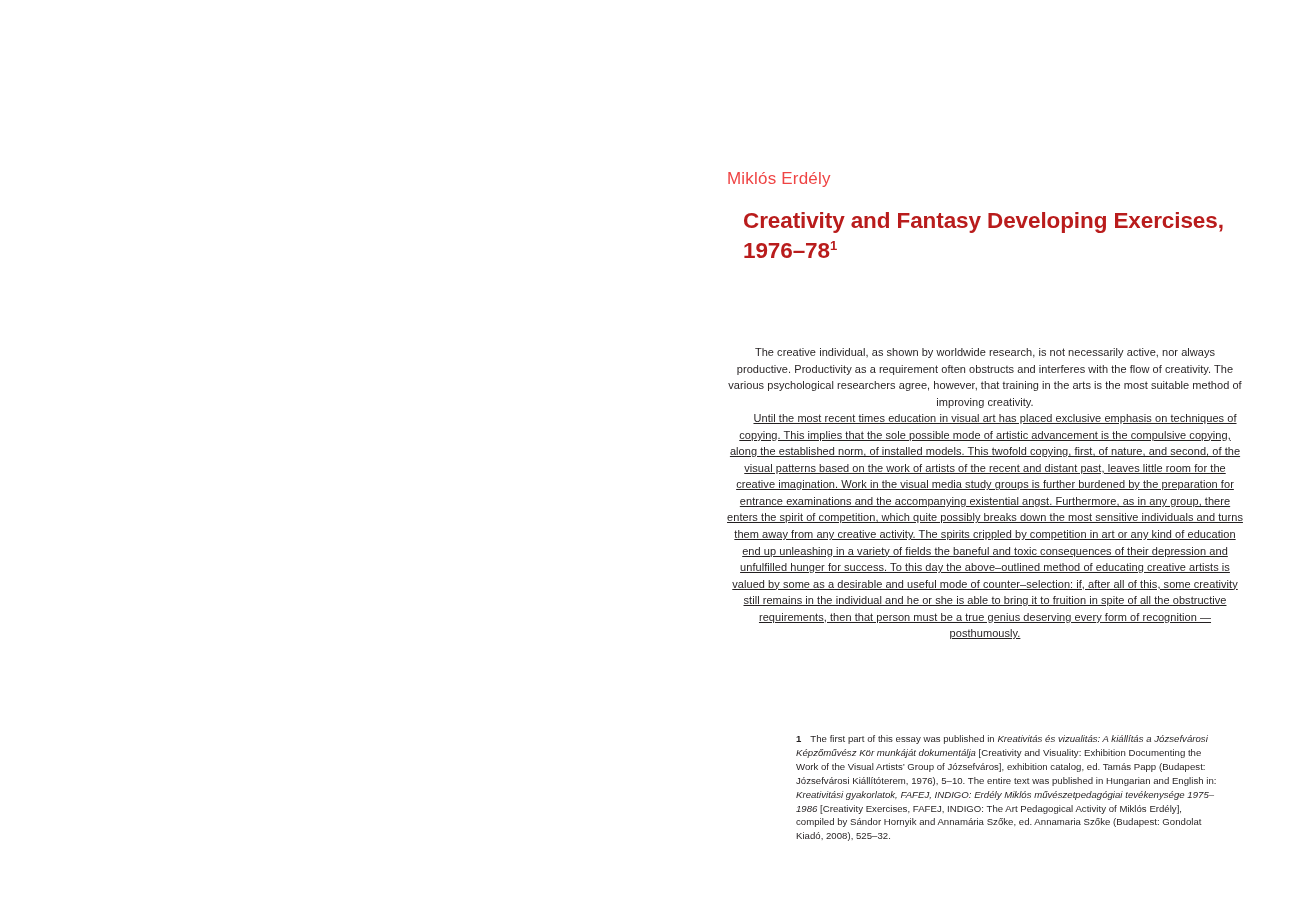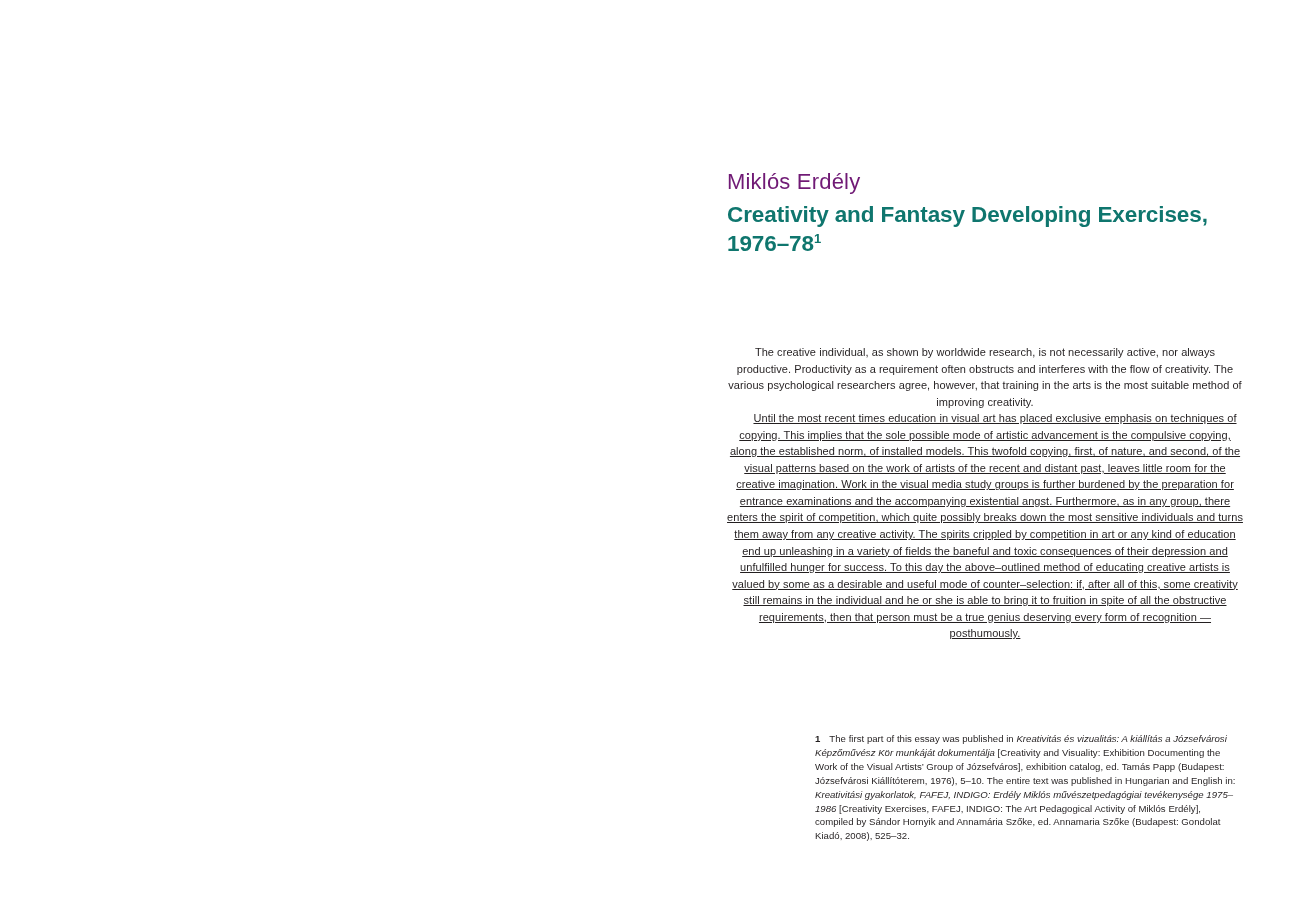--- a/index.html
+++ b/index.html
@@ -20,34 +20,34 @@
     height: 905px;
     background: #ffffff;
   }
   .content-column {
     position: absolute;
     left: 727px;
     top: 168px;
     width: 514px;
   }
   .author {
-    font-size: 22px;
+    font-size: 17px;
     font-weight: 400;
     letter-spacing: 0.2px;
-    color: #701a75;
+    color: #ef4444;
     line-height: 1.3;
     margin: 0 0 3px 0;
   }
   .title {
     font-size: 22.5px;
     font-weight: 700;
     line-height: 1.32;
     letter-spacing: -0.1px;
-    color: #0f766e;
-    margin: 0;
+    color: #b91c1c;
+    margin: 16px;
   }
   .title sup {
     font-size: 13px;
     font-weight: 700;
     vertical-align: super;
     line-height: 0;
   }
   .body-block {
     position: absolute;
     left: 727px;
@@ -61,21 +61,21 @@
     color: #231f20;
     text-align: center;
     letter-spacing: 0.05px;
   }
   .body-block p.indented {
     text-indent: 20px;
     text-decoration: underline;
   }
   .footnote {
     position: absolute;
-    left: 815px;
+    left: 796px;
     top: 732px;
     width: 427px;
     font-size: 9.6px;
     line-height: 13.9px;
     color: #231f20;
     letter-spacing: 0.02px;
   }
   .footnote .fn-num {
     font-weight: 700;
     margin-right: 9px;

